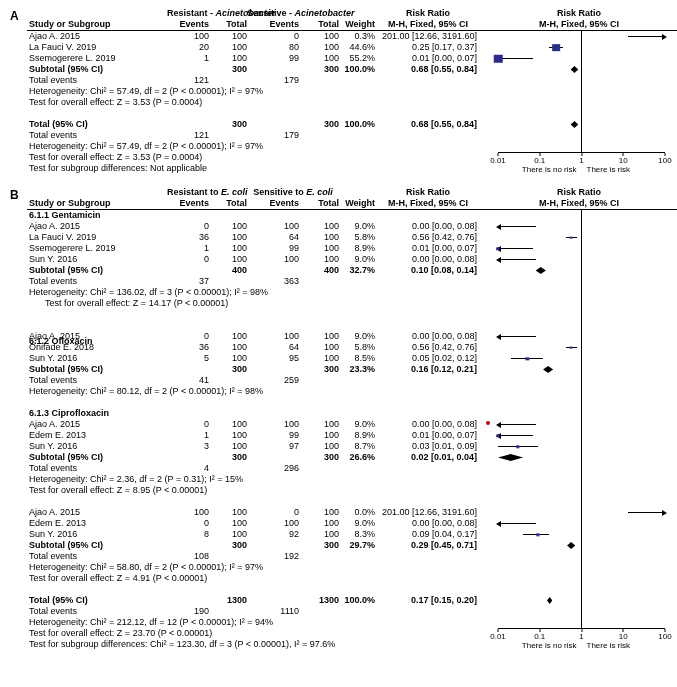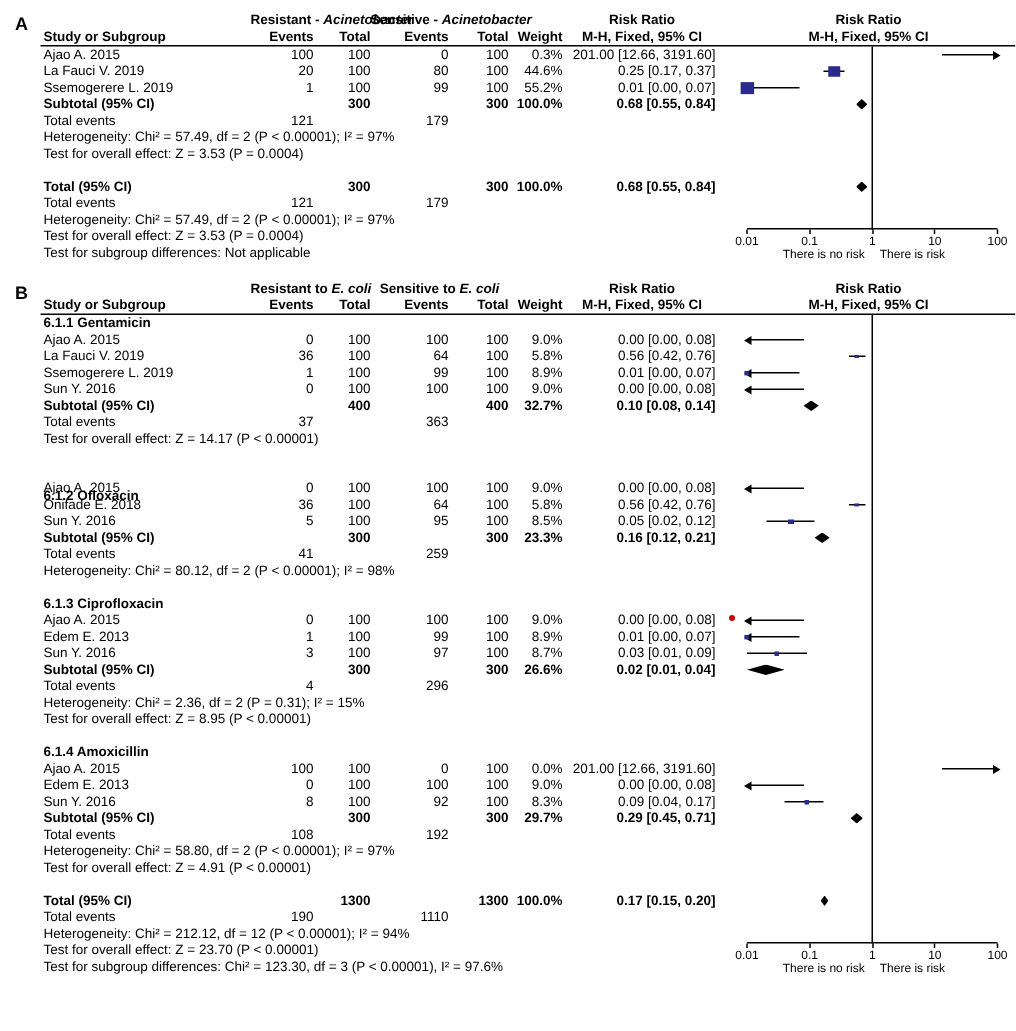--- a/index.html
+++ b/index.html
@@ -298,21 +298,24 @@
         <div class="c-study">Total events</div>
         <div class="c-num">37</div>
         <div class="c-num"></div>
         <div class="c-num">363</div>
         <div class="c-num"></div>
         <div class="c-num"></div>
         <div class="c-rr"></div>
         <div class="c-plot"></div>
       </div>
       <div class="grid-row">
-        <div class="c-study" style="grid-column: 1 / span 7;">Test for overall effect: Z = 14.17 (P &lt; 0.00001)</div>
+        <div class="c-study" style="grid-column: 1 / span 7;">Heterogeneity: Chi² = 136.02, df = 3 (P &lt; 0.00001); I² = 98%</div>
+      </div>
+      <div class="grid-row">
+        <div class="c-study" style="grid-column: 1 / span 7; margin-left: 16px;">Test for overall effect: Z = 14.17 (P &lt; 0.00001)</div>
       </div>
       <div class="grid-row"></div>
       <div class="grid-row bold">
         <div class="c-study" style="grid-column: 1 / span 7; margin-top: 16px;">6.1.2 Ofloxacin</div>
       </div>
       <div class="grid-row">
         <div class="c-study">Ajao A. 2015</div>
         <div class="c-num">0</div>
         <div class="c-num">100</div>
         <div class="c-num">100</div>
@@ -458,23 +461,20 @@
         <div class="c-rr"></div>
         <div class="c-plot"></div>
       </div>
       <div class="grid-row">
         <div class="c-study" style="grid-column: 1 / span 7;">Heterogeneity: Chi² = 2.36, df = 2 (P = 0.31); I² = 15%</div>
       </div>
       <div class="grid-row">
         <div class="c-study" style="grid-column: 1 / span 7;">Test for overall effect: Z = 8.95 (P &lt; 0.00001)</div>
       </div>
       <div class="grid-row"></div>
-      <div class="grid-row bold">
-        <div class="c-study" style="grid-column: 1 / span 7;">6.1.4 Amoxicillin</div>
-      </div>
       <div class="grid-row">
         <div class="c-study">Ajao A. 2015</div>
         <div class="c-num">100</div>
         <div class="c-num">100</div>
         <div class="c-num">0</div>
         <div class="c-num">100</div>
         <div class="c-num">0.0%</div>
         <div class="c-rr">201.00 [12.66, 3191.60]</div>
         <div class="c-plot">
           <div class="plotarea">

